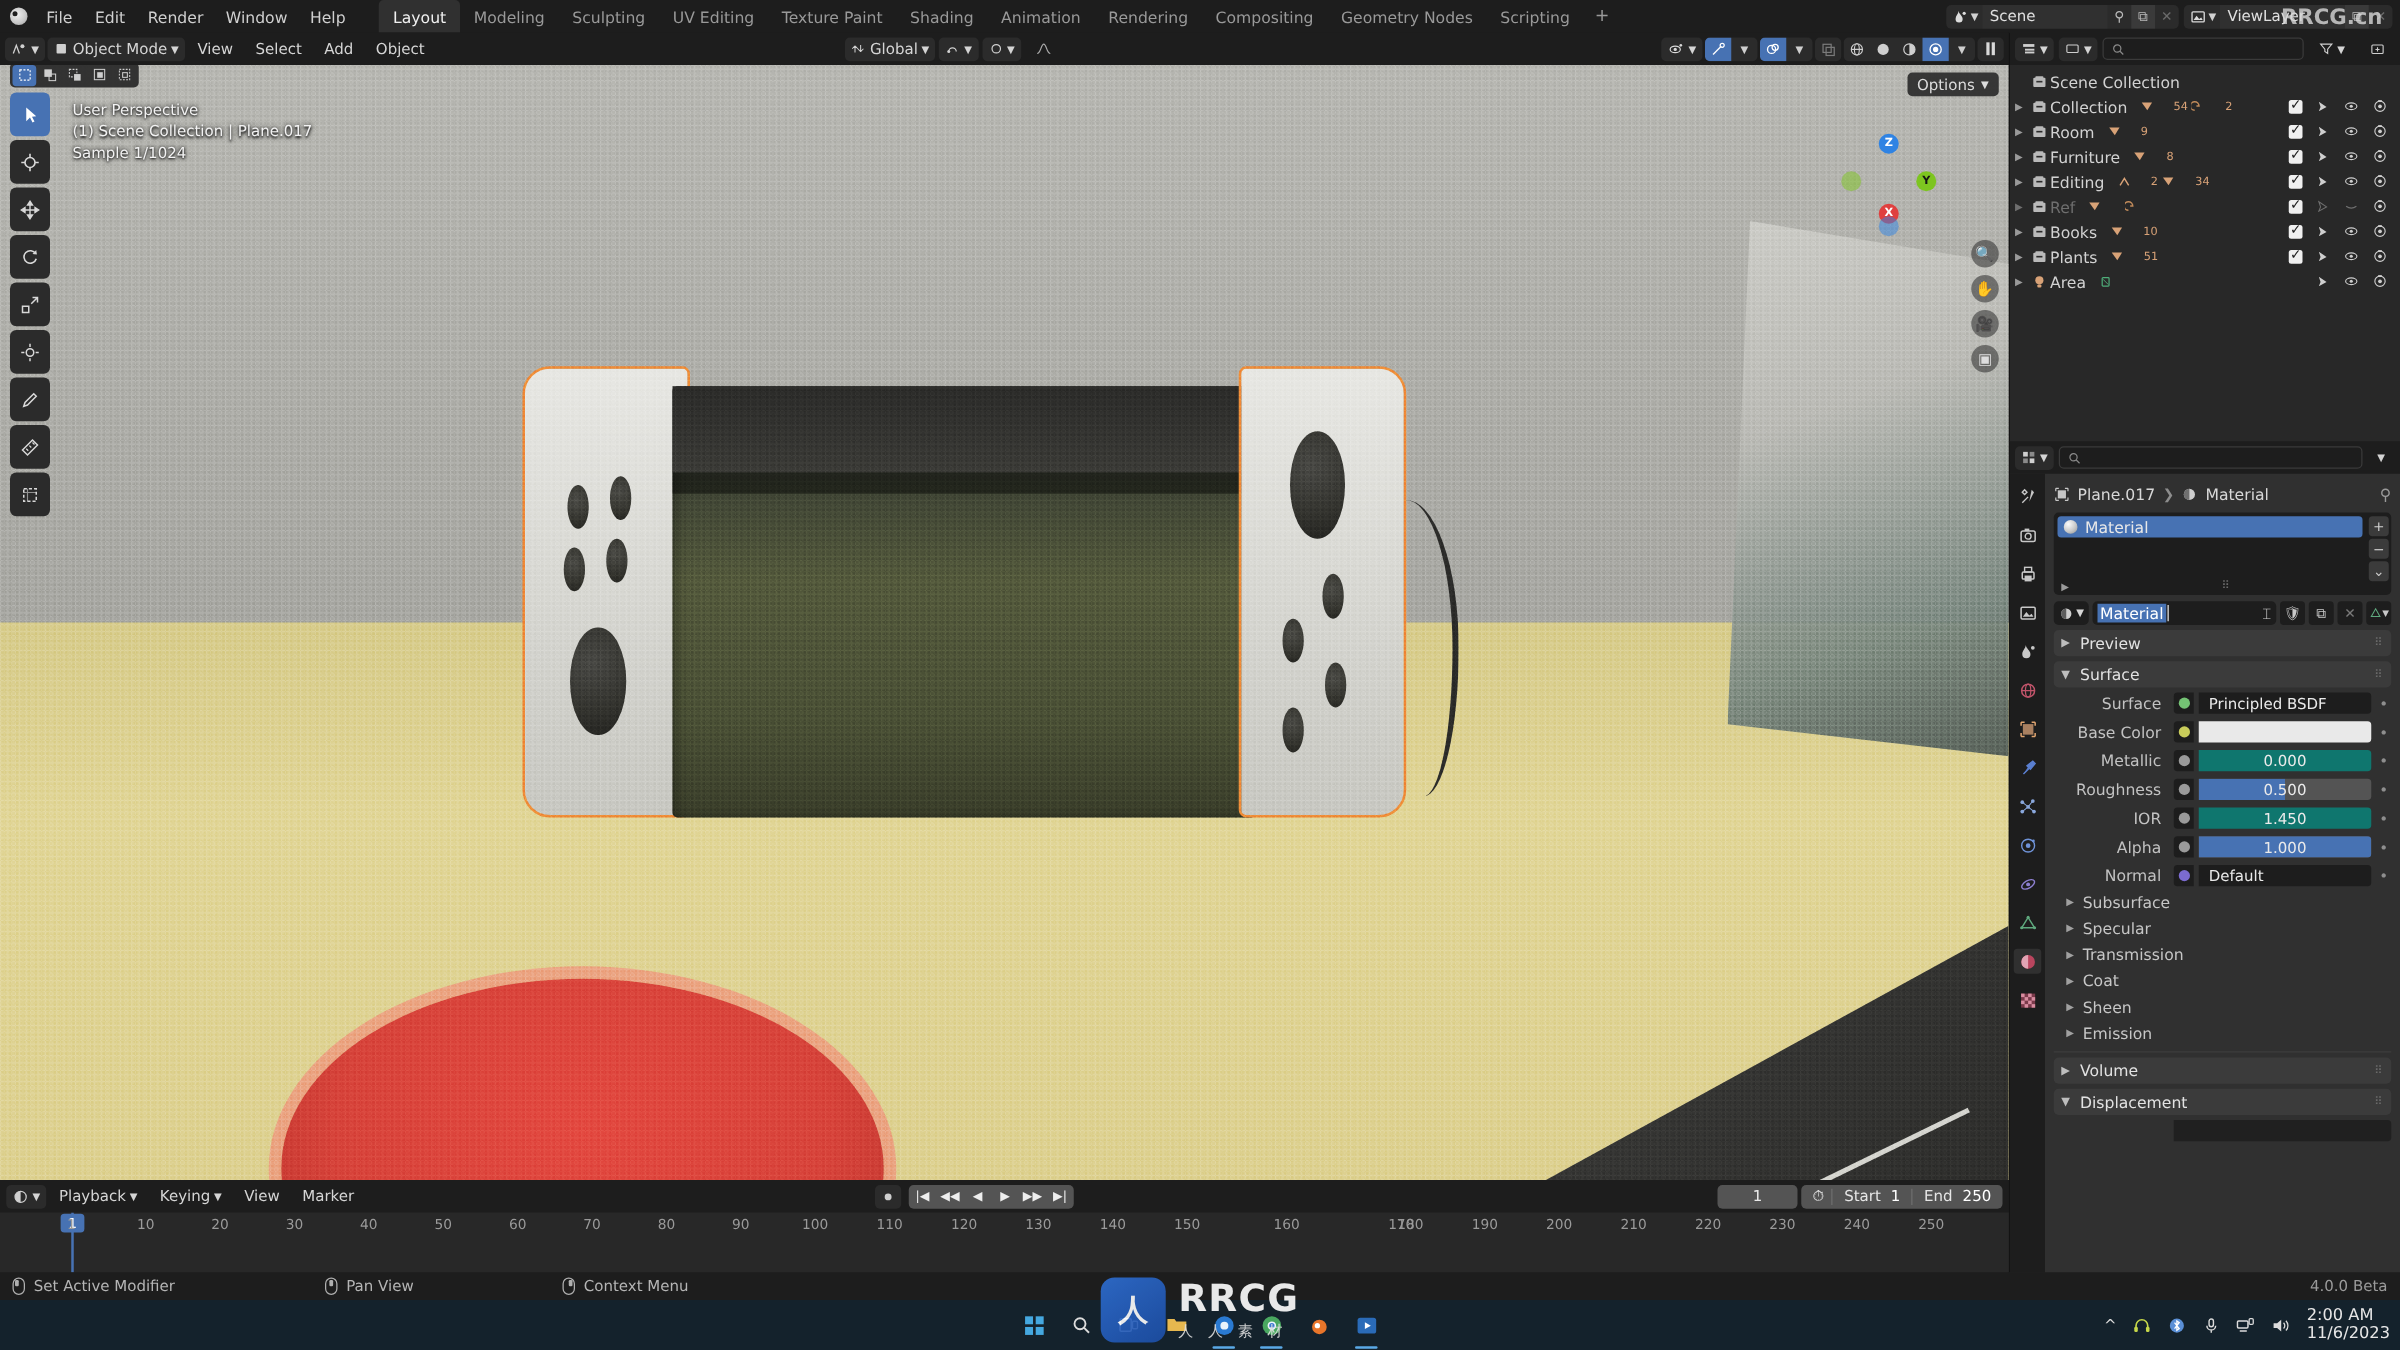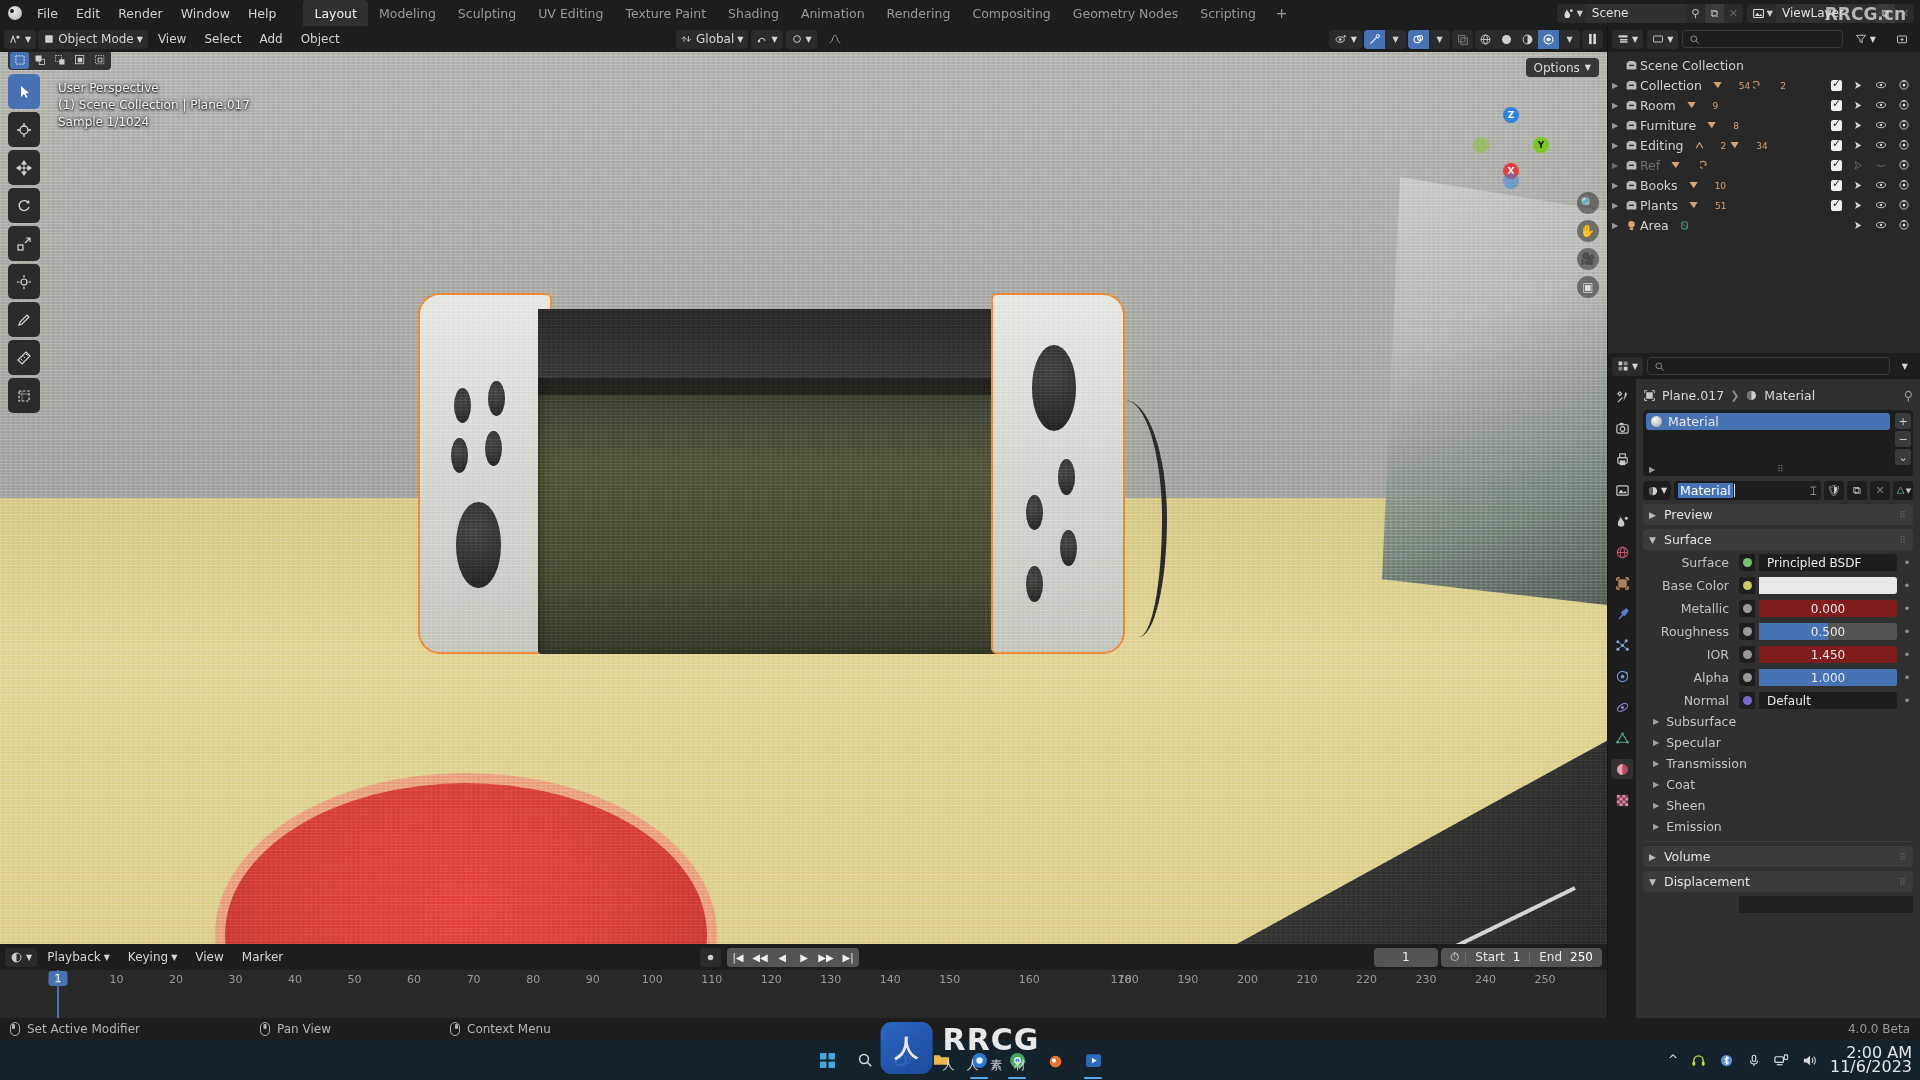--- a/index.html
+++ b/index.html
@@ -297,21 +297,21 @@
   .prow { height: 21px; display: flex; align-items: center; margin-top: 2px; gap: 4px; }
   .prow .plabel { flex: 0 0 92px; text-align: right; padding-right: 6px; font-size: 12.5px; color: #c2c2c2; }
   .sockdot { width: 9px; height: 9px; border-radius: 50%; flex: 0 0 9px; }
   .socket-box { width: 16px; height: 17px; background: #1d1d1d; border-radius: 3px 0 0 3px;
                 display: flex; align-items: center; justify-content: center; flex: 0 0 16px;}
   .pval {
     flex: 1 1 auto; height: 17px; border-radius: 0 3px 3px 0; display: flex; align-items: center;
     justify-content: center; font-size: 12px; color: #eaeaea; position: relative; overflow: hidden;
   }
   .pval.dark { background: #1d1d1d; justify-content: flex-start; padding-left: 8px; }
-  .pval.grey { background: #7f1d1d; }
+  .pval.grey { background: #0f766e; }
   .pval.white { background: #e9e9e9; }
   .pval.slider { background: #545454; }
   .pval.slider .fill { position: absolute; left: 0; top: 0; bottom: 0; background: #4772b3; }
   .pval span { position: relative; z-index: 2; }
   .anim-dot { flex: 0 0 12px; display: flex; align-items: center; justify-content: center; color: #8e8e8e; font-size: 12px; }
   .sub-row { height: 21px; display: flex; align-items: center; gap: 7px; padding-left: 10px; font-size: 12.5px; color: #c6c6c6; }
   .sub-row .arrow { font-size: 8px; color: #a0a0a0; }
   .divider { height: 1px; background: #3c3c3c; margin: 4px 0; }
 
   
@@ -329,21 +329,21 @@
   .sb-version { margin-left: auto; color: #9a9a9a; font-size: 12px; }
 
   
   .taskbar {
     flex: 0 0 40px; background: #14222c; display: flex; align-items: center; position: relative;
   }
   .tb-center { position: absolute; left: 50%; transform: translateX(-50%); display: flex; align-items: center; gap: 12px; }
   .tb-ic { width: 26px; height: 26px; border-radius: 4px; display: flex; align-items: center; justify-content: center; font-size: 14px; color: #e8e8e8; position: relative;}
   .tb-ic.active::after { content:""; position: absolute; bottom: -6px; left: 4px; right: 4px; height: 2px; background: #5aa9e6; border-radius: 2px;}
   .tb-right { position: absolute; right: 8px; display: flex; align-items: center; gap: 13px; color: #dcdcdc; font-size: 12px;}
-  .clock { text-align: right; line-height: 14px; font-size: 16px; color: #e6e6e6; }
+  .clock { line-height: 14px; font-size: 13px; color: #e6e6e6; }
   .watermark {
     position: absolute; left: 50%; transform: translateX(-50%); bottom: 6px;
     display: flex; align-items: center; gap: 10px; pointer-events: none; opacity: .9;
   }
   .wm-logo { width: 52px; height: 52px; border-radius: 11px; background: linear-gradient(145deg,#2e6fd4,#1d4fa8);
              display: flex; align-items: center; justify-content: center; color: #fff; font-size: 24px; font-weight: bold;}
   .wm-text { color: #ffffff; font-size: 30px; font-weight: bold; letter-spacing: 1px; }
   .wm-sub { color: #e0e0e0; font-size: 12px; letter-spacing: 4px; }
   .wm-right { position: absolute; right: 14px; top: 4px; color: #d8d8d8; font-size: 17px; font-weight: bold; opacity: .8;}
   svg { display: block; }

